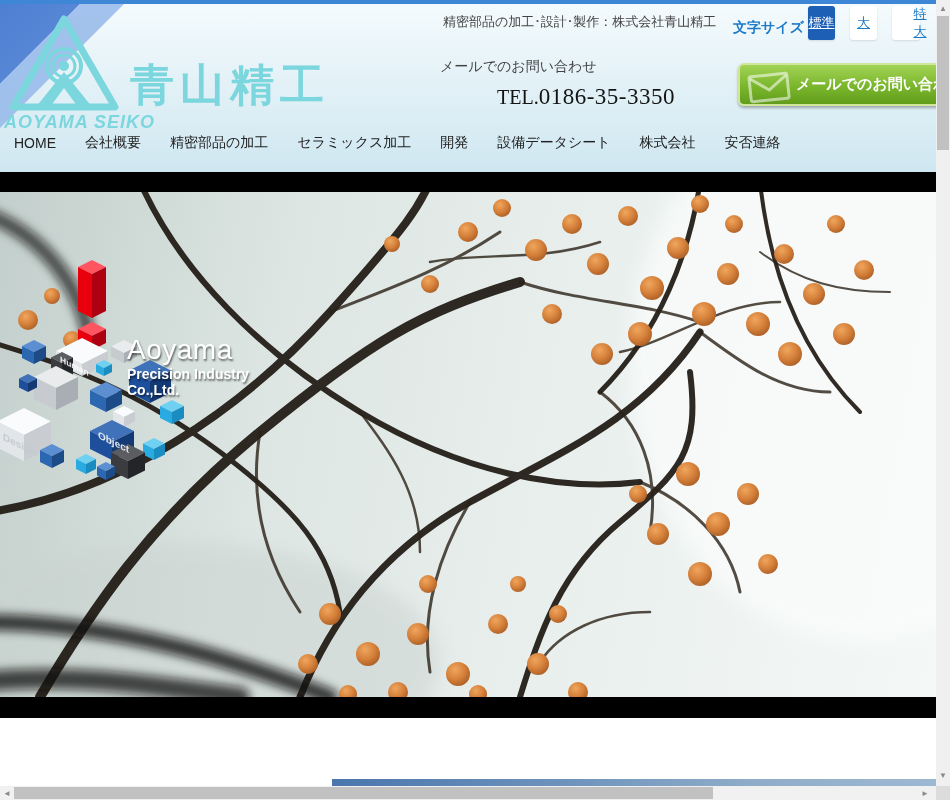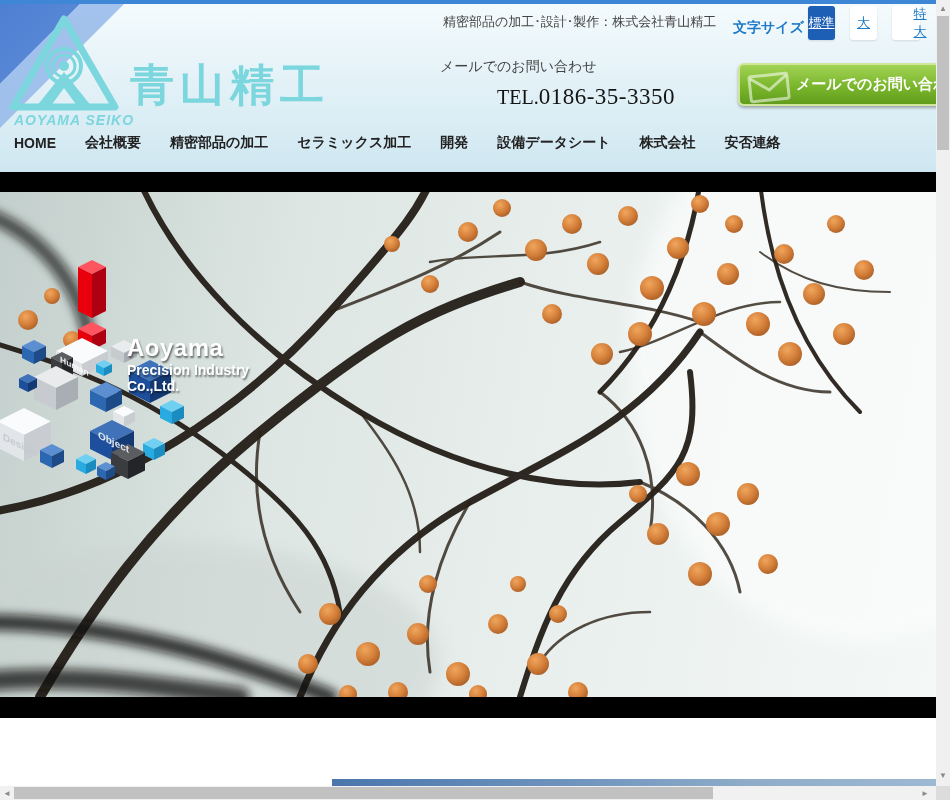--- a/index.html
+++ b/index.html
@@ -11,21 +11,21 @@
     background:linear-gradient(180deg,#f5fbfd 0%,#e6f3f8 40%,#cfe7f1 100%); overflow:hidden; }
   .topbar { position:absolute; left:0; top:0; width:936px; height:4px; background:#3e86d6; }
   .deco-dark { position:absolute; left:0; top:0; width:140px; height:140px;
     background:linear-gradient(135deg,#4d7fd2,#6d97dd); clip-path:polygon(0 0,84px 0,0 84px); }
   .deco-light { position:absolute; left:0; top:0; width:150px; height:150px;
     background:#8fb4e8; opacity:.8; clip-path:polygon(84px 0,128px 0,0 128px,0 84px); }
 
   .logo-wrap { position:absolute; left:4px; top:12px; width:140px; height:122px; cursor:pointer; }
   .logo-svg { position:absolute; left:4px; top:2px; }
   .logo-caption { position:absolute; left:0; top:100px; width:140px; text-align:center;
-    color:#7cd6de; font-weight:700; font-style:italic; font-size:14px; letter-spacing:1px; white-space:nowrap; }
+    color:#7cd6de; font-weight:700; font-style:italic; font-size:18px; letter-spacing:1px; white-space:nowrap; }
   .co-prefix { position:absolute; left:108px; top:22px; font-size:24px; color:#8bdbe3; letter-spacing:4px; }
   .co-name { position:absolute; left:130px; top:56px; font-size:44px; font-weight:700; color:#7cd6de; letter-spacing:6px; white-space:nowrap; }
 
   .tagline { position:absolute; left:443px; top:13px; font-size:13px; color:#444; }
 
   .fontsize-label { position:absolute; left:733px; top:19px; font-size:14px; font-weight:600; color:#1c7ac8; }
   .fs-btn { position:absolute; top:6px; width:27px; height:34px; border-radius:3px; font-size:13px;
     display:flex; align-items:center; justify-content:center; cursor:pointer;
     background:#fff; color:#1c7ac8; box-shadow:0 1px 2px rgba(0,0,0,.12);text-decoration:underline; }
   .fs-btn.active { background:#1d5fb5; color:#fff; }
@@ -39,33 +39,33 @@
   .mail-btn { position:absolute; left:738px; top:63px; width:232px; height:43px; border-radius:6px;
     background:linear-gradient(180deg,#a2d355 0%,#7ab62c 55%,#619d1b 100%);
     border:2px solid #cfe69b; box-shadow:0 2px 3px rgba(0,0,0,.3);
     display:flex; align-items:center; color:#fff; font-weight:700; font-size:15px;
     padding-left:56px; cursor:pointer; white-space:nowrap; }
   .mail-icon { position:absolute; left:8px; top:6px; transform:rotate(-6deg); }
 
   
   .nav { position:absolute; left:0; top:126px; width:936px; height:34px;
     display:flex; gap:29px; padding-left:14px; align-items:center; }
-  .nav-item { font-size:14px; font-weight:700; color:#222; cursor:pointer; white-space:nowrap; }
+  .nav-item { font-size:14px; font-weight:400; color:#222; cursor:pointer; white-space:nowrap; }
 
   
   .hero { position:absolute; left:0; top:172px; width:936px; height:546px; background:#000; overflow:hidden; }
   .hero-photo { position:absolute; left:0; top:20px; width:936px; height:505px;
     background:linear-gradient(100deg,#c3cfcc 0%,#dde6e3 30%,#e9efed 60%,#f4f8f6 100%); overflow:hidden; }
   .photo-svg { position:absolute; left:0; top:0; }
 
   .cubes-svg { position:absolute; left:0; top:56px; }
 
   .overlay-text { position:absolute; left:127px; top:142px; color:#fff;
     text-shadow:1px 2px 2px rgba(0,0,0,.55); line-height:1.15; }
-  .ot-1 { font-size:24px; font-weight:700; letter-spacing:.5px; }
+  .ot-1 { font-size:28px; font-weight:400; letter-spacing:.5px; }
   .ot-2 { font-size:14px; font-weight:700; }
   .ot-3 { font-size:14px; font-weight:700; }
 
   
   .next-section-strip { position:absolute; left:332px; top:779px; width:604px; height:7px;
     background:linear-gradient(90deg,#4a76ad 0%,#6f94bd 40%,#8fadc9 70%,#9db8d2 100%); }
 
   
   .vscroll { position:absolute; left:936px; top:0; width:14px; height:786px; background:#f0f0f0; }
   .v-arrow { position:absolute; left:0; width:14px; height:14px; display:flex; align-items:center;

